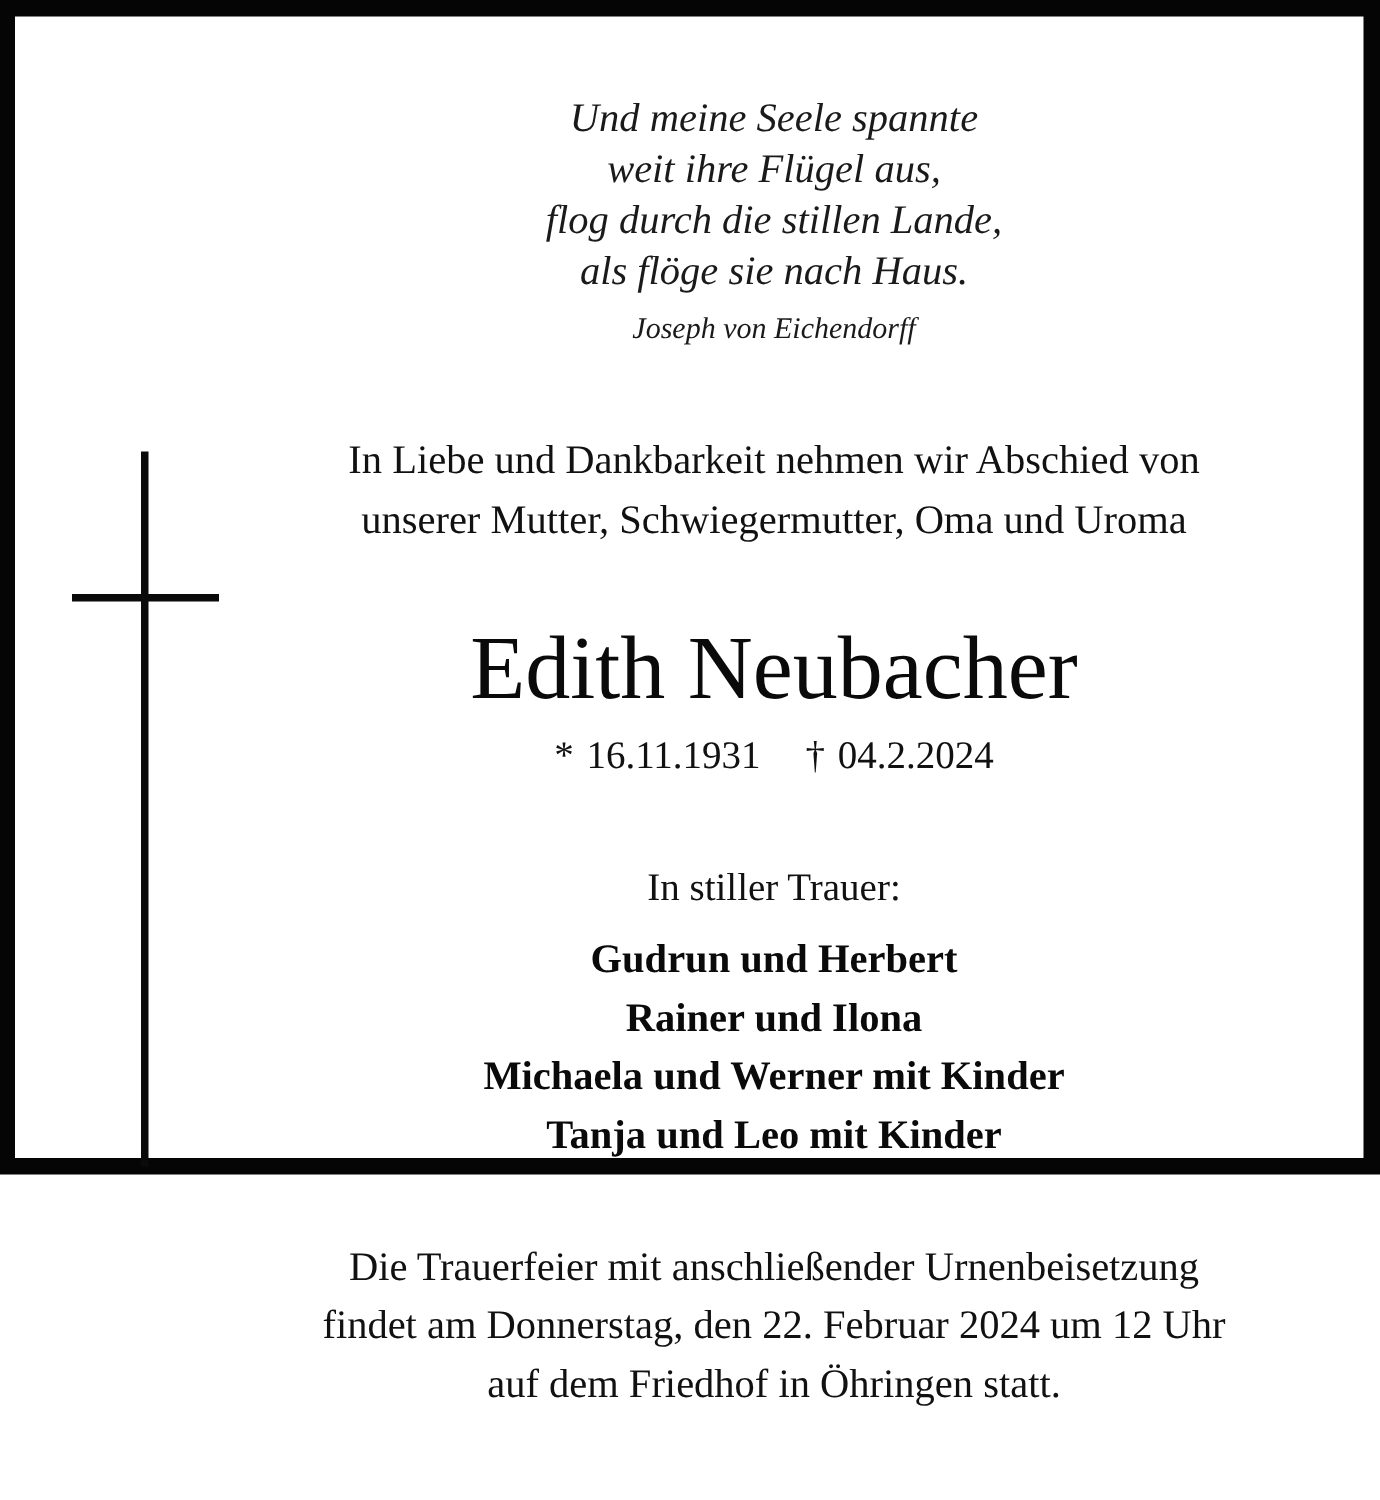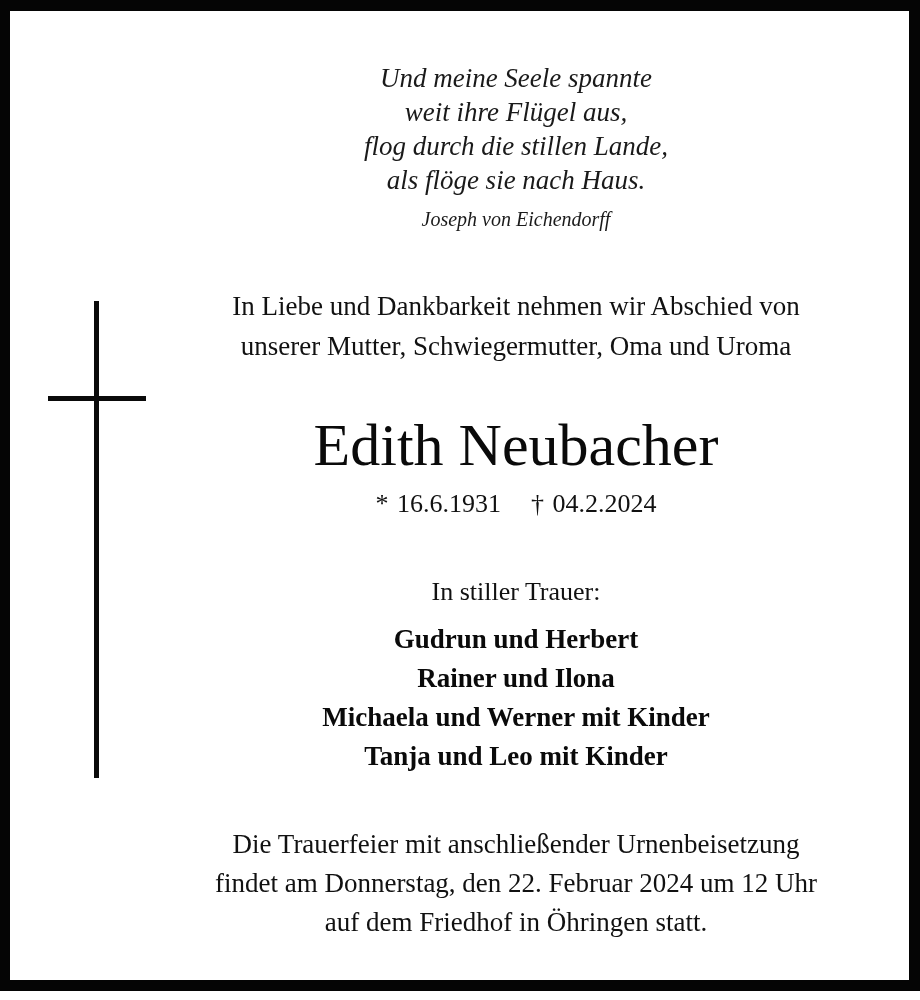--- a/index.html
+++ b/index.html
@@ -1,18 +1,18 @@
 <!DOCTYPE html>
 <html><head>
 <meta charset="utf-8">
 <style>
   html, body { margin: 0; padding: 0; background: #ffffff; }
   body { width: 920px; height: 1000px; position: relative; overflow: hidden; }
   .frame {
-    position: absolute; left: 0; top: 0; width: 920px; height: 991px;
+    position: absolute; left: 0; top: 0; width: 920px; height: 783px;
     box-sizing: border-box;
     border-top: 11px solid #050505;
     border-left: 10px solid #050505;
     border-right: 11px solid #050505;
     border-bottom: 11px solid #050505;
     background: #ffffff;
   }
   .line {
     position: absolute; left: 0; width: 920px; text-align: center;
     font-family: "DejaVu Serif", "Liberation Serif", serif;
@@ -43,21 +43,21 @@
 
   <div class="cross-v"></div>
   <div class="cross-h"></div>
 
   <div class="line intro" style="top:280px; left:46px;">In Liebe und Dankbarkeit nehmen wir Abschied von</div>
   <div class="line intro" style="top:320px; left:46px;">unserer Mutter, Schwiegermutter, Oma und Uroma</div>
 
   <div class="line name" style="top:400px; left:46px;">Edith Neubacher</div>
 
   <div class="line dates" style="top:478px; left:46px;">
-    <span>* 16.6.1931</span><span class="gap"></span><span>† 04.2.2024</span>
+    <span>* 16.11.1931</span><span class="gap"></span><span>† 04.2.2024</span>
   </div>
 
   <div class="line mourn" style="top:566px; left:46px;">In stiller Trauer:</div>
 
   <div class="line family" style="top:613px; left:46px;">Gudrun und Herbert</div>
   <div class="line family" style="top:652px; left:46px;">Rainer und Ilona</div>
   <div class="line family" style="top:691px; left:46px;">Michaela und Werner mit Kinder</div>
   <div class="line family" style="top:730px; left:46px;">Tanja und Leo mit Kinder</div>
 
   <div class="line closing" style="top:818px; left:46px;">Die Trauerfeier mit anschließender Urnenbeisetzung</div>

